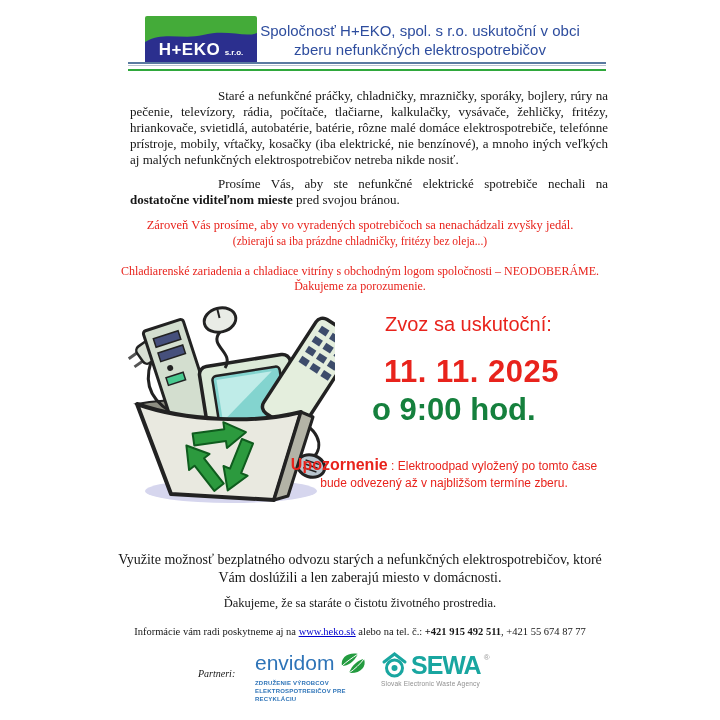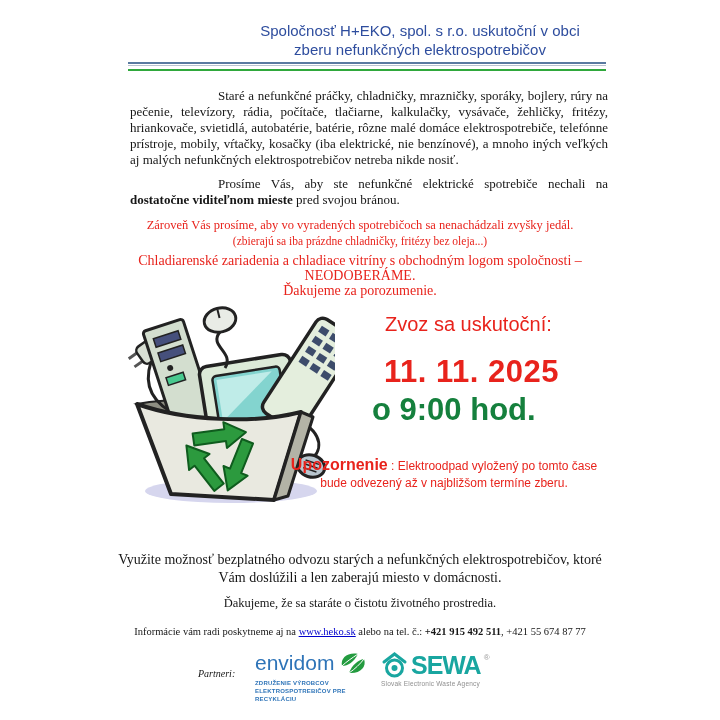--- a/index.html
+++ b/index.html
@@ -20,21 +20,21 @@
   .rule-grey{height:1px;background:#b9c3cf;margin-bottom:3px;}
   .rule-green{height:2px;background:#2fa83c;}
 
   
   .para{position:absolute;left:130px;width:478px;text-align:justify;font-size:13px;line-height:16px;}
   .p1{top:88px;text-indent:88px;}
   .p2{top:176px;text-indent:88px;}
   .red-note{position:absolute;left:95px;width:530px;text-align:center;color:#e8231c;}
   .rn1{top:217px;font-size:12.5px;line-height:16px;}
   .rn1 .sub{font-size:11.5px;}
-  .rn2{top:253px;font-size:14px;line-height:15px;}
+  .rn2{top:264px;font-size:12px;line-height:15px;}
 
   
   .clipart{position:absolute;left:123px;top:300px;width:212px;height:205px;}
   .sched-heading{position:absolute;left:385px;top:313px;font-family:"Liberation Sans",sans-serif;
                  font-size:20px;color:#e8231c;}
   .sched-date{position:absolute;left:384px;top:354px;font-family:"Liberation Sans",sans-serif;
               font-size:31px;font-weight:bold;color:#e8231c;letter-spacing:.5px;}
   .sched-time{position:absolute;left:372px;top:392px;font-family:"Liberation Sans",sans-serif;
               font-size:31px;font-weight:bold;color:#15803d;}
   .warning{position:absolute;left:268px;top:456px;width:352px;text-align:center;color:#e8231c;
@@ -59,20 +59,29 @@
   .sewa-name{font-family:"Liberation Sans",sans-serif;font-weight:bold;font-size:25px;line-height:26px;
              color:#19a6a0;letter-spacing:-1px;transform:scaleY(1.05);}
   .sewa-reg{font-family:"Liberation Sans",sans-serif;font-size:8px;color:#9a9a9a;margin-top:1px;}
   .sewa-sub{font-family:"Liberation Sans",sans-serif;font-size:6.5px;color:#8f8f8f;margin-top:1px;letter-spacing:.2px;}
 </style>
 </head>
 <body>
 
 <div class="canvas">
 
+  <div class="logo">
+    <svg viewBox="0 0 112 47" preserveAspectRatio="none">
+      <path d="M0,26 C18,15 38,24 58,19 C82,13 100,22 112,17 L112,47 L0,47 Z" fill="#2b2f8e"></path>
+    </svg>
+    <div class="logo-text">
+      <span class="logo-name">H+EKO</span>
+      <span class="logo-sro">s.r.o.</span>
+    </div>
+  </div>
   <div class="title">
     <div>Spoločnosť H+EKO, spol. s r.o. uskutoční v obci</div>
     <div>zberu nefunkčných elektrospotrebičov</div>
   </div>
   <div class="rules">
     <div class="rule-blue"></div>
     <div class="rule-grey"></div>
     <div class="rule-green"></div>
   </div>
 

